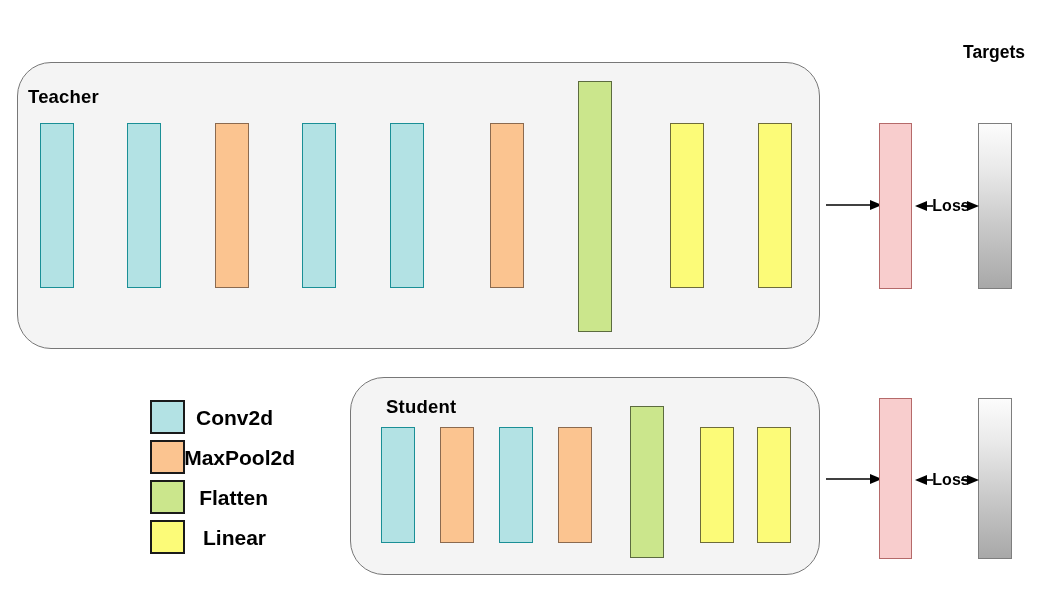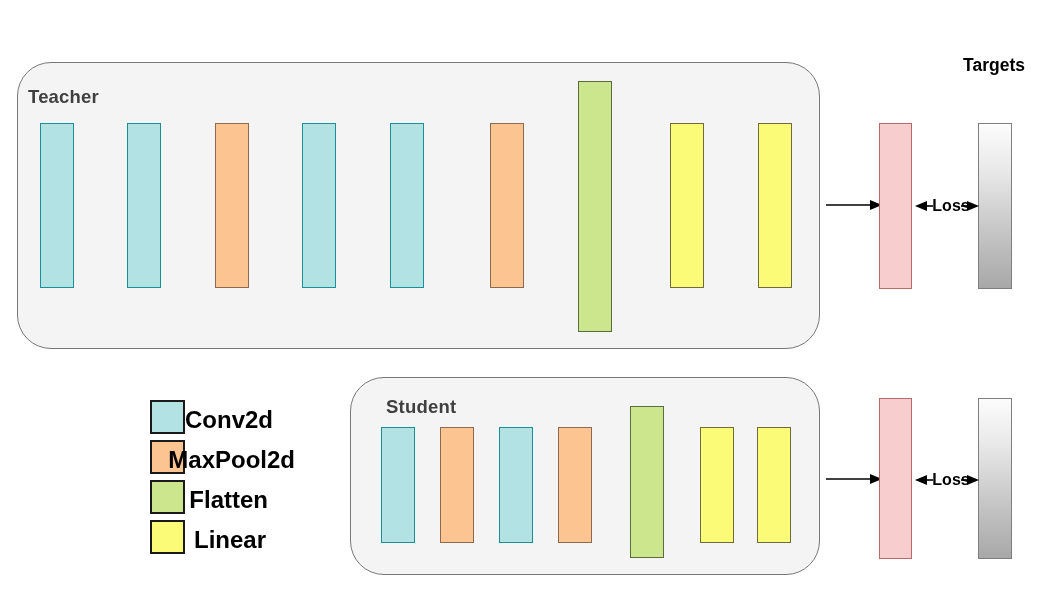--- a/index.html
+++ b/index.html
@@ -21,21 +21,21 @@
     position: absolute;
     background: #f4f4f4;
     border: 1.3px solid #777777;
     border-radius: 34px;
     box-sizing: border-box;
   }
   .group-label {
     position: absolute;
     font-weight: bold;
     font-size: 18.5px;
-    color: #404040;
+    color: #000000;
     letter-spacing: 0.2px;
     white-space: nowrap;
   }
   .bar {
     position: absolute;
     box-sizing: border-box;
   }
   .bar-conv {
     background: #b3e2e4;
     border: 1.4px solid #1a8f96;
@@ -70,21 +70,21 @@
     white-space: pre-line;
   }
   .legend-swatch {
     position: absolute;
     box-sizing: border-box;
     border: 2px solid #1a1a1a;
   }
   .legend-label {
     position: absolute;
     font-weight: bold;
-    font-size: 24px;
+    font-size: 21px;
     color: #000000;
     text-align: right;
     white-space: nowrap;
   }
   .arrow-svg {
     position: absolute;
     overflow: visible;
   }
   .loss-label {
     position: absolute;
@@ -93,21 +93,21 @@
     color: #000000;
     white-space: nowrap;
     text-align: center;
   }
 </style>
 </head>
 <body>
 
 <div id="canvas">
 
-  <div class="col-title" style="left:944px; top:54px; width:100px;">Targets</div>
+  <div class="col-title" style="left:944px; top:41px; width:100px;">Targets</div>
 
   <div class="group-box" style="left:17px; top:62px; width:803px; height:287px;"></div>
   <div class="group-label" style="left:28px; top:86px;">Teacher</div>
 
   <div class="bar bar-conv" style="left:40px;  top:123px; width:34px; height:165px;"></div>
   <div class="bar bar-conv" style="left:127px; top:123px; width:34px; height:165px;"></div>
   <div class="bar bar-pool" style="left:215px; top:123px; width:34px; height:165px;"></div>
   <div class="bar bar-conv" style="left:302px; top:123px; width:34px; height:165px;"></div>
   <div class="bar bar-conv" style="left:390px; top:123px; width:34px; height:165px;"></div>
   <div class="bar bar-pool" style="left:490px; top:123px; width:34px; height:165px;"></div>

